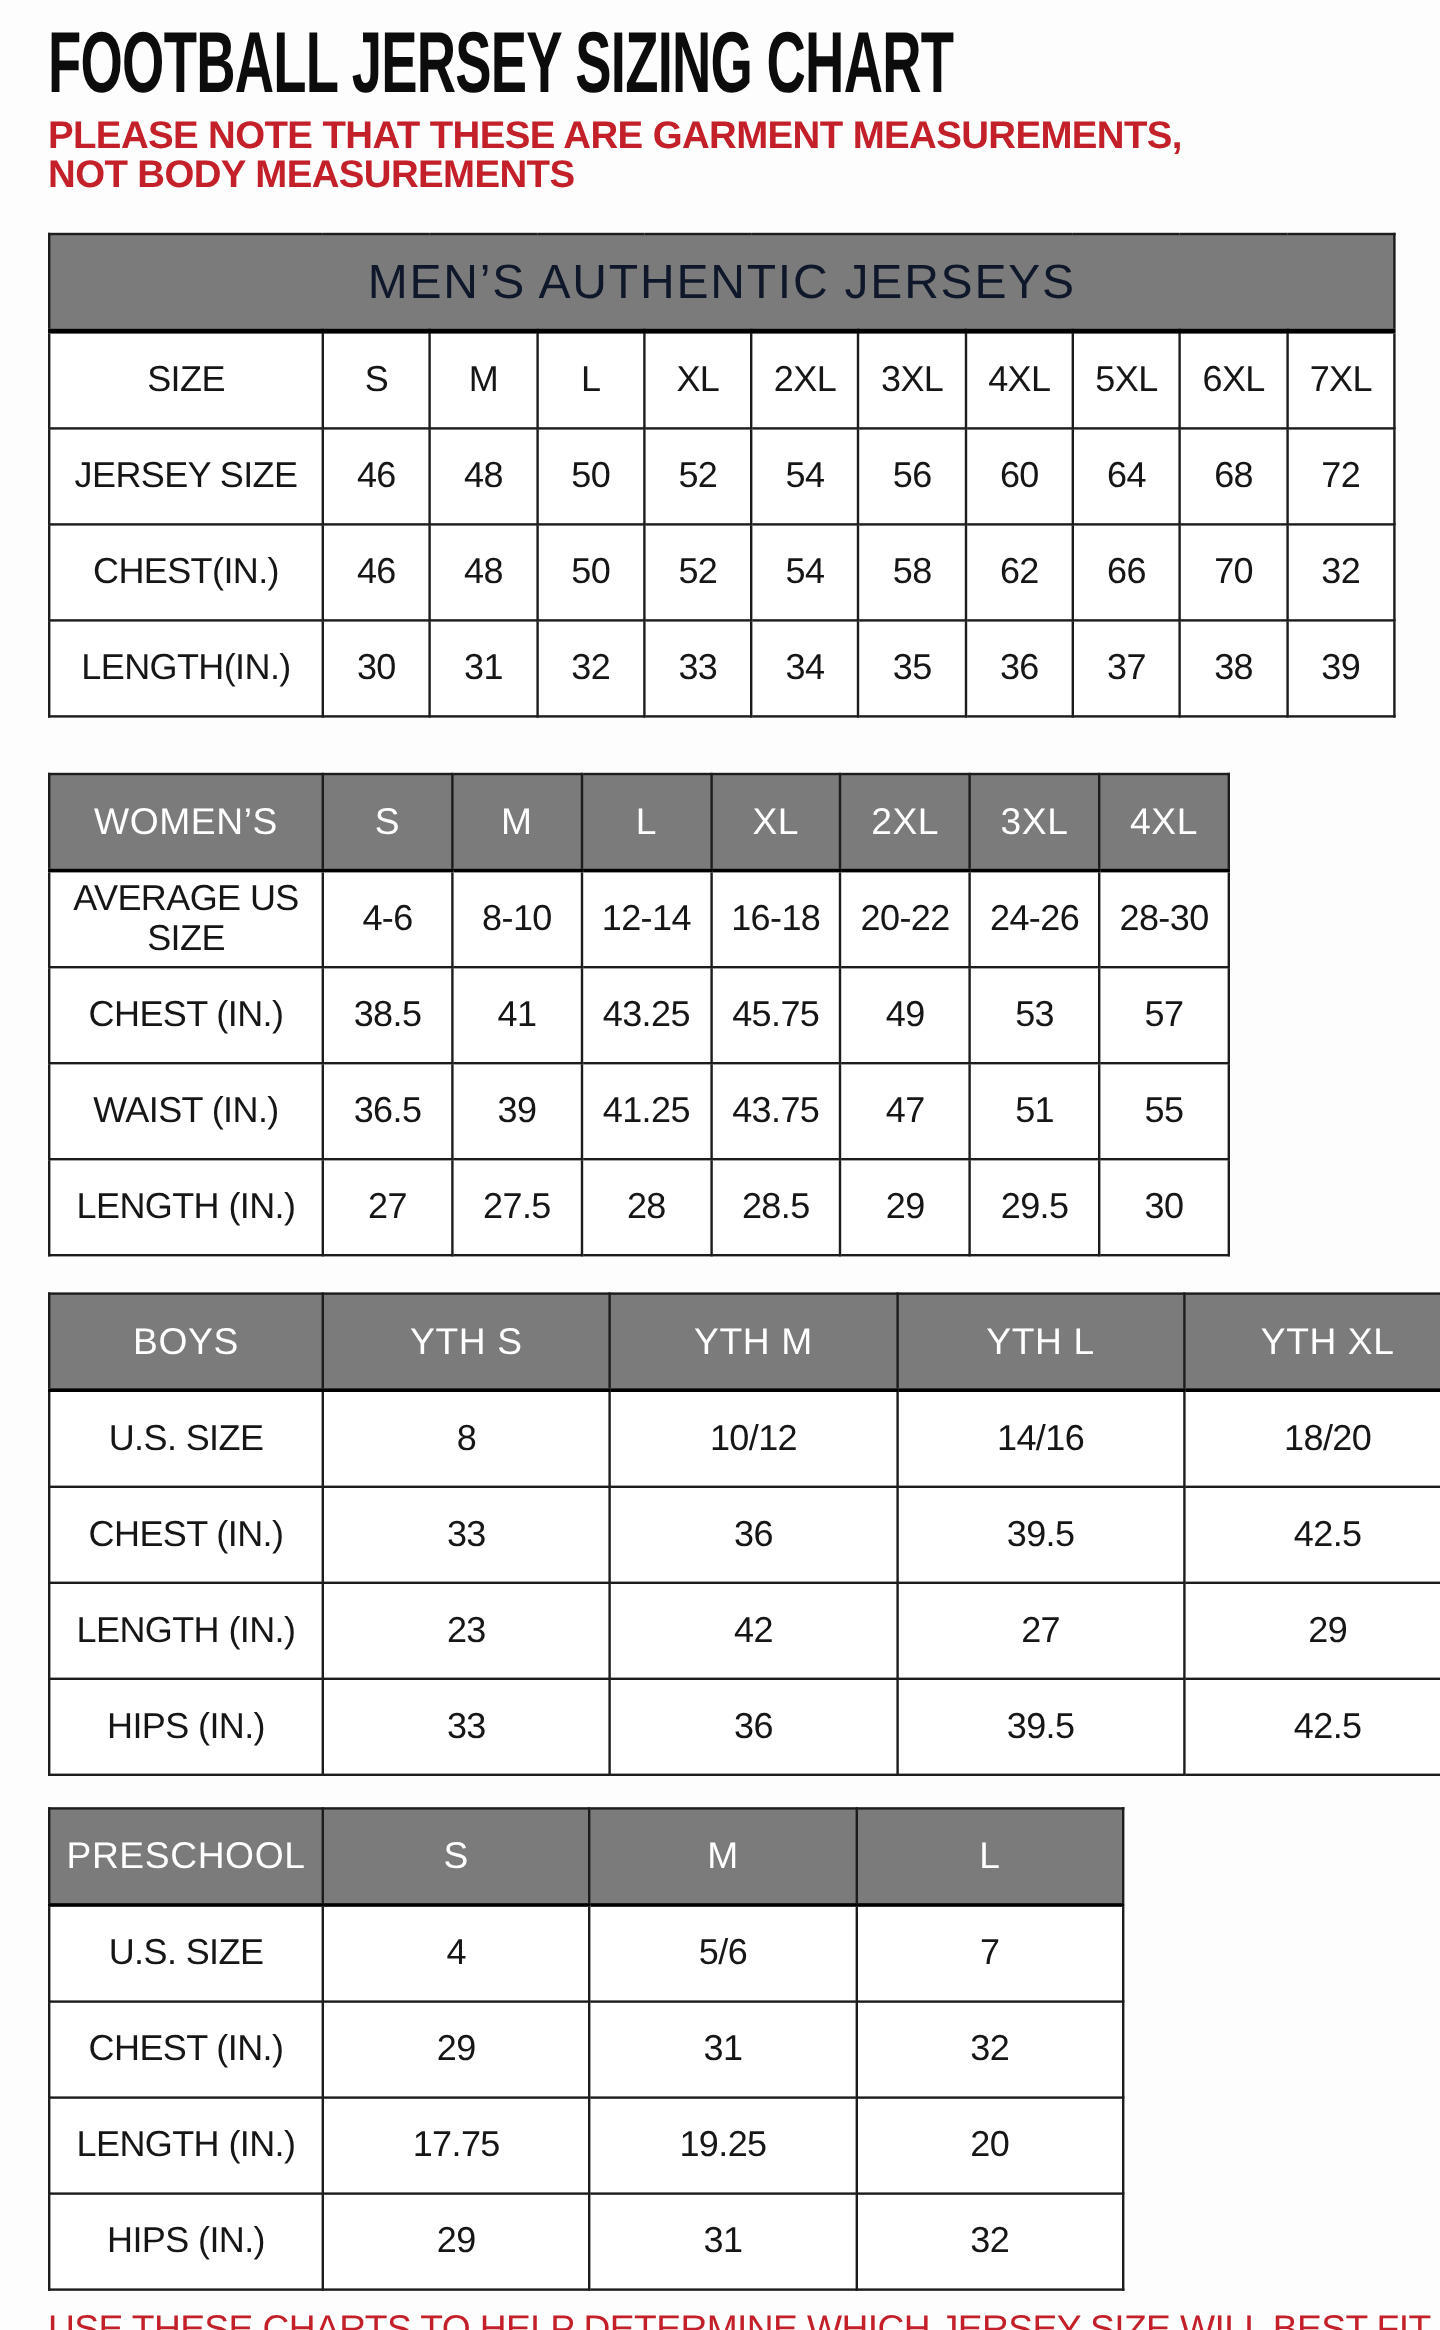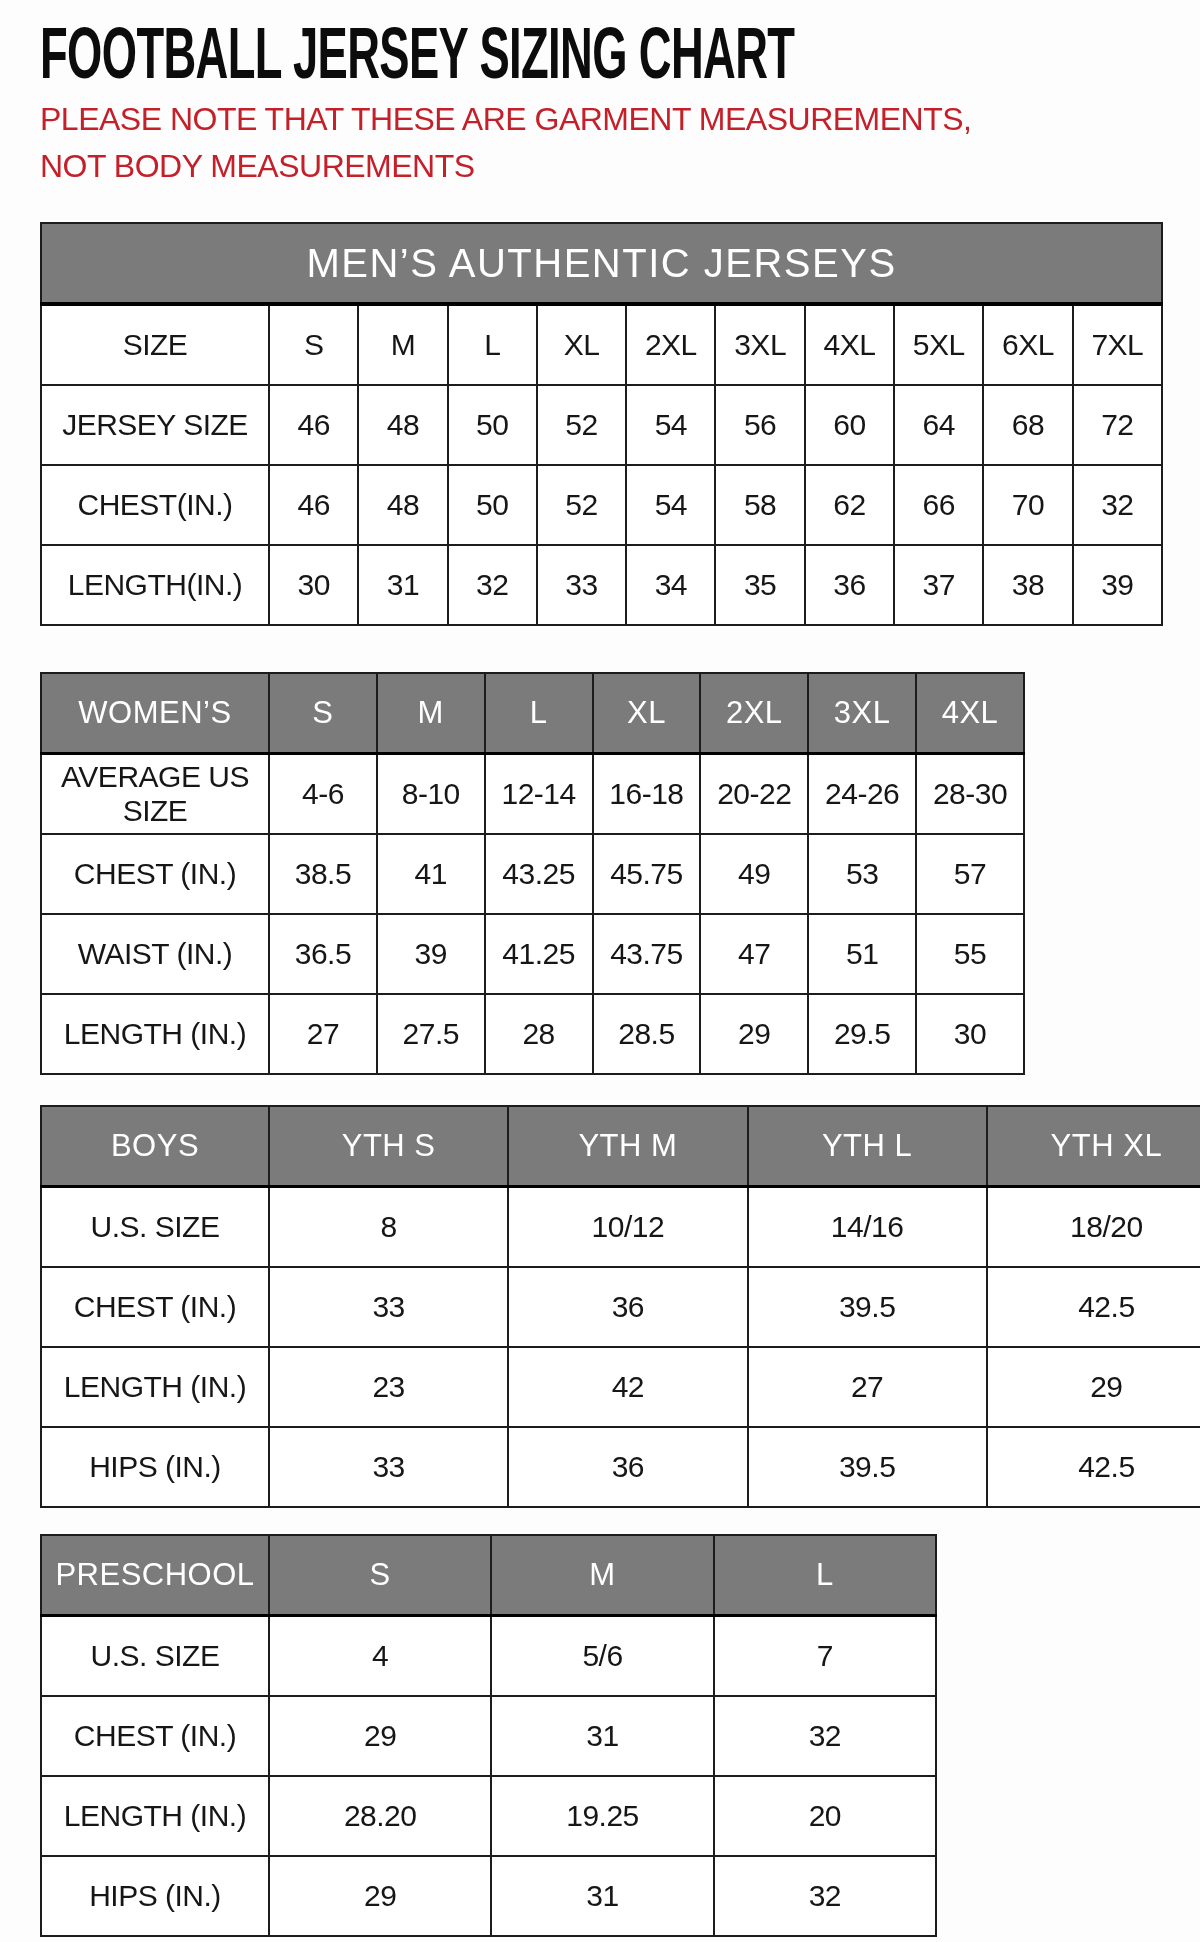--- a/index.html
+++ b/index.html
@@ -27,44 +27,44 @@
     color:#0c0c0c;
     white-space:nowrap;
     transform:scaleX(0.63);
     transform-origin:left center;
   }
   .note{
     margin:12px 0 0 0;
     width:960px;
     color:var(--red);
     font-size:32px;
-    line-height:47px;
+    line-height:33px;
     letter-spacing:-0.5px;
-    font-weight:400;
+    font-weight:700;
   }
 
   table.szt{
     border-collapse:collapse;
     table-layout:fixed;
     text-align:center;
     empty-cells:show;
   }
   table.szt td{
     border:2px solid var(--border);
     height:78px;
     padding:0 2px;
     font-size:30px;
     letter-spacing:-0.5px;
     vertical-align:middle;
     background:#fff;
     line-height:34px;
   }
   table.szt tr.banner td{
     background:var(--gray);
-    color:#ffffff;
+    color:#0f172a;
     font-size:40px;
     letter-spacing:1.5px;
     border-bottom:4px solid #000;
   }
   table.szt tr.ghead td{
     background:var(--gray);
     color:#fff;
     font-size:31px;
     letter-spacing:0.5px;
     border-bottom:3px solid #000;
@@ -302,21 +302,21 @@
           <td>7</td>
         </tr>
         <tr class="drow">
           <td>CHEST (IN.)</td>
           <td>29</td>
           <td>31</td>
           <td>32</td>
         </tr>
         <tr class="drow">
           <td>LENGTH (IN.)</td>
-          <td>28.20</td>
+          <td>17.75</td>
           <td>19.25</td>
           <td>20</td>
         </tr>
         <tr class="drow">
           <td>HIPS (IN.)</td>
           <td>29</td>
           <td>31</td>
           <td>32</td>
         </tr>
       </tbody>

